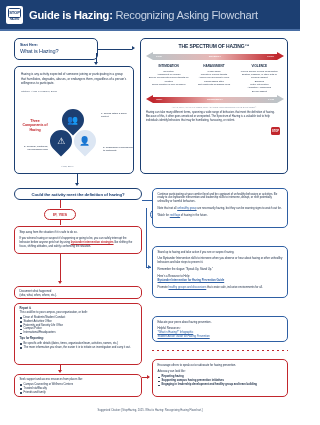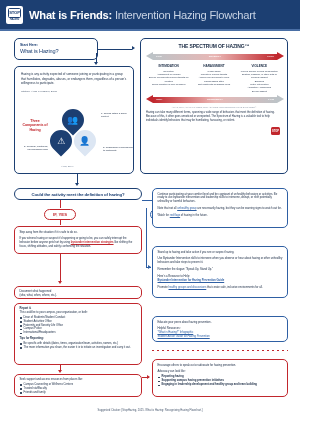--- a/index.html
+++ b/index.html
@@ -154,21 +154,21 @@
 <body>
 
 <div class="page">
 
   <div class="header">
     <div class="logo">
       <div class="logo-oct">STOP</div>
       <div class="logo-sub">HAZING</div>
     </div>
     <div class="header-title">
-      <b>What is Friends:</b><span> Intervention Hazing Flowchart</span>
+      <b>Guide is Hazing:</b><span> Recognizing Asking Flowchart</span>
     </div>
   </div>
   <div class="header-rule"></div>
 
   <div class="box b-navy" id="start-here">
     <div class="sh-k">Start Here:</div>
     <div class="sh-q">What is Hazing?</div>
   </div>
 
   <div class="ln" style="left:98px; top:48.5px; width:34px; height:1.2px;"></div>

